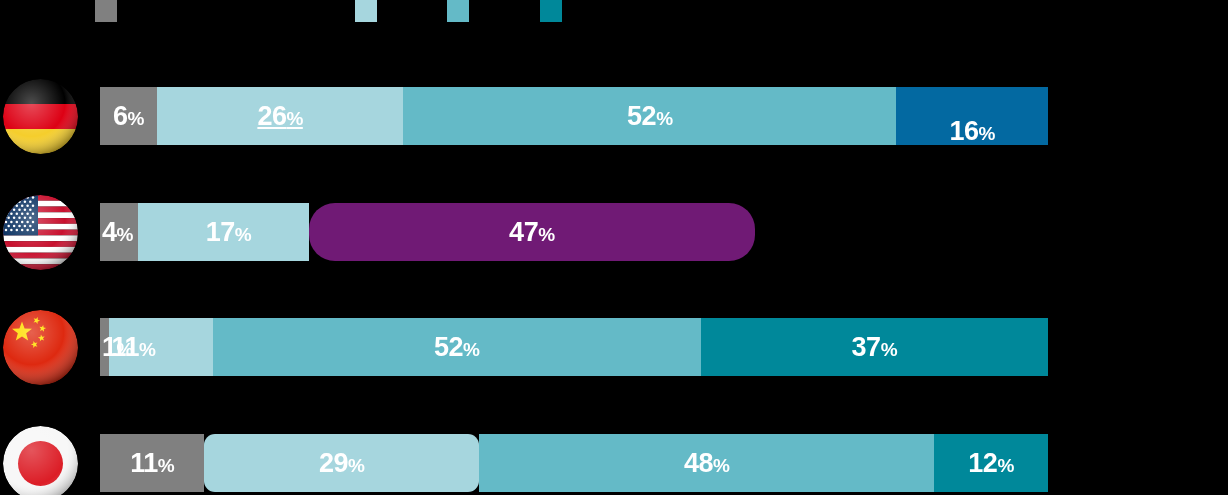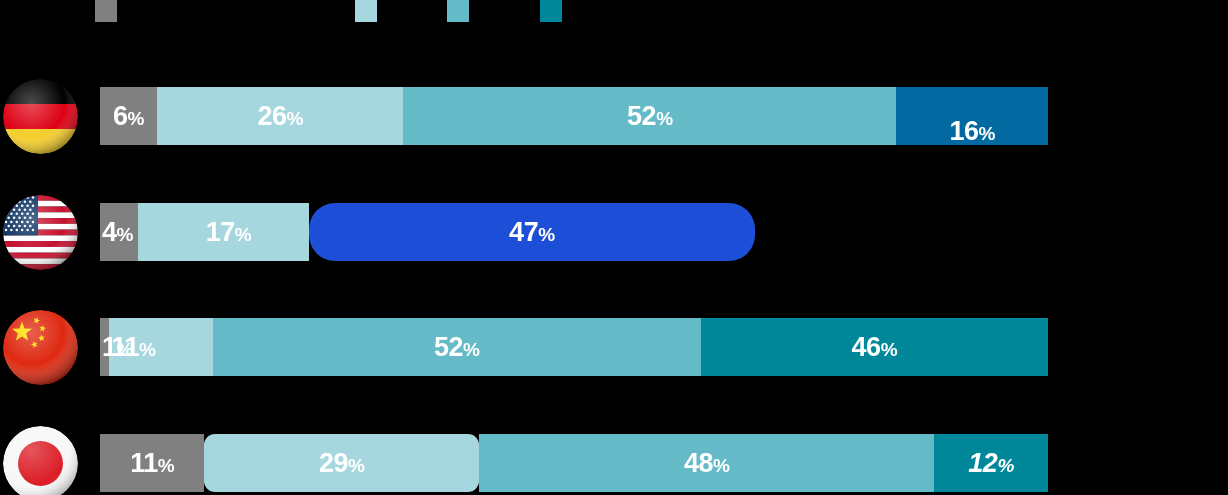--- a/index.html
+++ b/index.html
@@ -148,21 +148,21 @@
             <rect x="0" y="25" width="75" height="25" fill="#dd0014"></rect>
             <rect x="0" y="50" width="75" height="25" fill="#f5ce2c"></rect>
             <rect x="0" y="0" width="75" height="75" fill="url(#sg)"></rect>
           </g>
         </svg>
       </div>
       <div class="bar">
         <div class="seg" style="background: rgb(128, 128, 128); width: 6%;">
           <span class="seg-label"><span class="num">6</span><span class="pct">%</span></span>
         </div>
-        <div class="seg" style="background: rgb(166, 214, 222); width: 26%;">
+        <div class="seg" style="background: rgb(166, 214, 222); width: 26%; text-decoration: underline;">
           <span class="seg-label"><span class="num">26</span><span class="pct">%</span></span>
         </div>
         <div class="seg" style="background: rgb(100, 186, 199); width: 52%;">
           <span class="seg-label"><span class="num">52</span><span class="pct">%</span></span>
         </div>
         <div class="seg" style="background: #0369a1; width: 16%; align-items: flex-end;">
           <span class="seg-label"><span class="num">16</span><span class="pct">%</span></span>
         </div>
       </div>
     </div>
@@ -248,21 +248,21 @@
           </g>
         </svg>
       </div>
       <div class="bar">
         <div class="seg narrow" style="background: rgb(128, 128, 128); width: 4%;">
           <span class="seg-label"><span class="num">4</span><span class="pct">%</span></span>
         </div>
         <div class="seg" style="background: rgb(166, 214, 222); width: 17%; padding-left: 10px;">
           <span class="seg-label"><span class="num">17</span><span class="pct">%</span></span>
         </div>
-        <div class="seg" style="background: #1d4ed8; width: 47%; border-radius: 26px;">
+        <div class="seg" style="background: #701a75; width: 47%; border-radius: 26px;">
           <span class="seg-label"><span class="num">47</span><span class="pct">%</span></span>
         </div>
       </div>
     </div>
     <div class="chart-row" style="top: 309px;">
       <div class="flag">
         <svg viewBox="0 0 75 75">
           <defs>
             <clipPath id="cc">
               <circle cx="37.5" cy="37.5" r="37.5"></circle>
@@ -288,21 +288,21 @@
         <div class="seg narrow" style="background: rgb(128, 128, 128); width: 0.990099%;">
           <span class="seg-label"><span class="num">1</span><span class="pct">%</span></span>
         </div>
         <div class="seg narrow" style="background: rgb(166, 214, 222); width: 10.8911%;">
           <span class="seg-label"><span class="num">11</span><span class="pct">%</span></span>
         </div>
         <div class="seg" style="background: rgb(100, 186, 199); width: 51.4851%;">
           <span class="seg-label"><span class="num">52</span><span class="pct">%</span></span>
         </div>
         <div class="seg" style="background: rgb(0, 136, 154); width: 36.6337%;">
-          <span class="seg-label"><span class="num">46</span><span class="pct">%</span></span>
+          <span class="seg-label"><span class="num">37</span><span class="pct">%</span></span>
         </div>
       </div>
     </div>
     <div class="chart-row" style="top: 425px;">
       <div class="flag">
         <svg viewBox="0 0 75 75">
           <defs>
             <clipPath id="cj">
               <circle cx="37.5" cy="37.5" r="37.5"></circle>
             </clipPath>
@@ -322,18 +322,18 @@
       <div class="bar">
         <div class="seg" style="background: rgb(128, 128, 128); width: 11%;">
           <span class="seg-label"><span class="num">11</span><span class="pct">%</span></span>
         </div>
         <div class="seg" style="background: rgb(166, 214, 222); width: 29%; border-radius: 11px;">
           <span class="seg-label"><span class="num">29</span><span class="pct">%</span></span>
         </div>
         <div class="seg" style="background: rgb(100, 186, 199); width: 48%;">
           <span class="seg-label"><span class="num">48</span><span class="pct">%</span></span>
         </div>
-        <div class="seg" style="background: rgb(0, 136, 154); width: 12%; font-style: italic;">
+        <div class="seg" style="background: rgb(0, 136, 154); width: 12%;">
           <span class="seg-label"><span class="num">12</span><span class="pct">%</span></span>
         </div>
       </div>
     </div>
   </div>
 
 </body></html>

